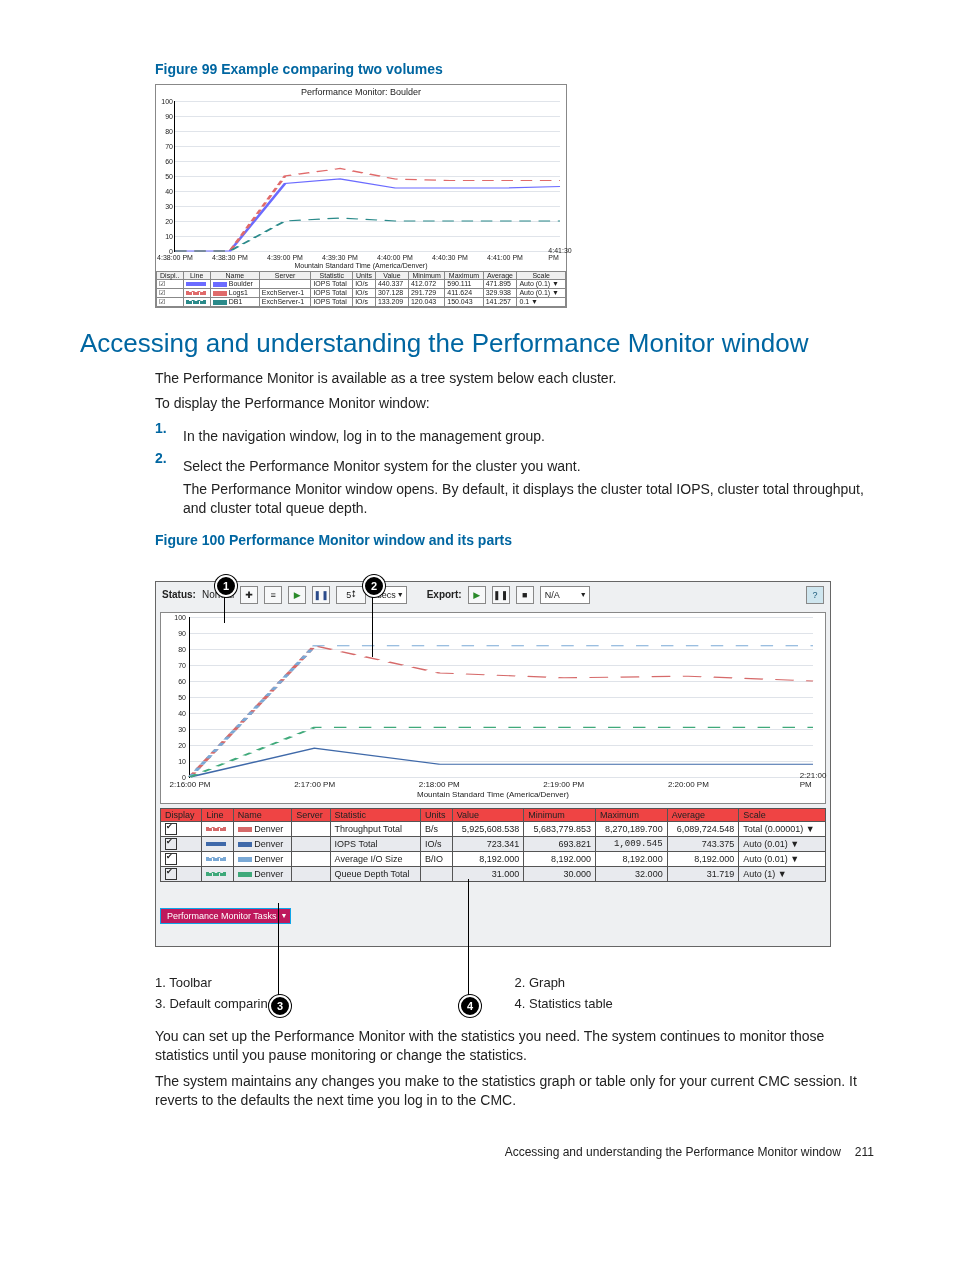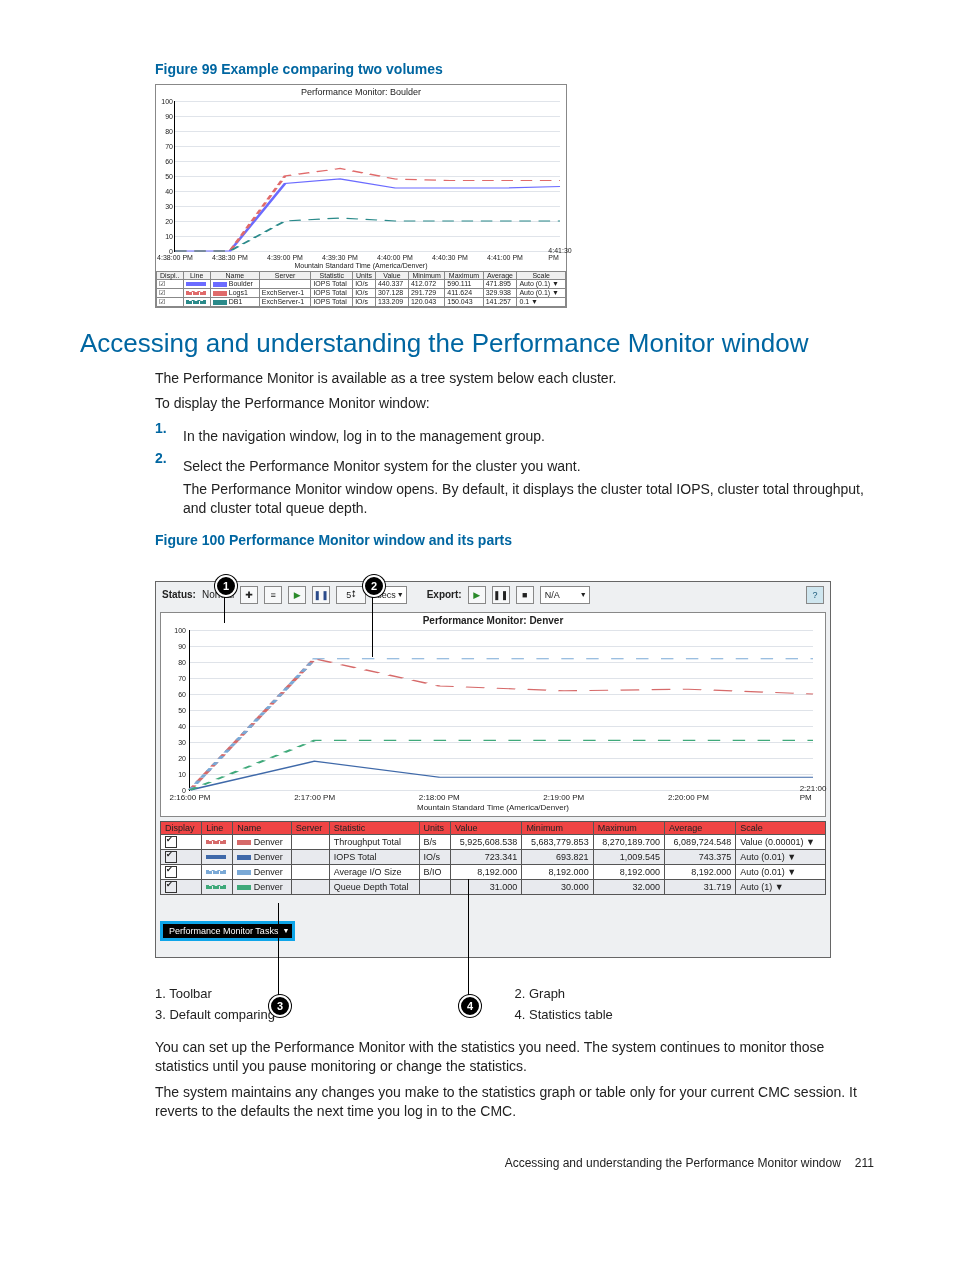--- a/index.html
+++ b/index.html
@@ -98,21 +98,21 @@
   .app-plot .grid-line { border-top:1px solid #dfe3e9; }
   .app-plot .y-label { left:-24px; width:20px; }
   .app-plot .x-label { bottom:-12px; font-size:8px; }
   .app-x-axis-title { text-align:center; font-size:8px; margin:12px 0 4px 0; }
   .stats-table { border-collapse:collapse; width:calc(100% - 8px); margin:0 4px 4px 4px; font-size:9px; background:#fff; }
   .stats-table th, .stats-table td { border:1px solid #555; padding:1px 4px; text-align:left; white-space:nowrap; }
   .stats-table th { background:#ef4444; font-weight:normal; }
   .stats-table tr.zebra td { background:#e8eaee; }
   .checkbox { width:10px; height:10px; border:1px solid #333; display:inline-block; vertical-align:middle; position:relative; }
   .checkbox::after { content:'✔'; font-size:8px; position:absolute; top:-2px; left:0; }
-  .tasks-btn { display:inline-block; border:3px solid #0ea5e9; background:#000000; color:#fff; font-size:9px; padding:2px 14px 2px 6px; margin:6px 4px 16px 4px; position:relative; }
+  .tasks-btn { display:inline-block; border:1px solid #0ea5e9; background:#be185d; color:#fff; font-size:9px; padding:2px 14px 2px 6px; margin:6px 4px 22px 4px; position:relative; }
   .tasks-btn::after { content:'▼'; font-size:7px; position:absolute; right:3px; top:3px; }
   .legend-pairs { display:flex; flex-wrap:wrap; margin:28px 0 10px 75px; font-size:13px; }
   .legend-item { width:50%; margin-bottom:6px; }
   .footer {
     display:flex;
     justify-content:flex-end;
     align-items:baseline;
     margin-top:34px;
     font-size:12px;
     gap:14px;
@@ -270,21 +270,20 @@
       <span><b>Export:</b></span>
       <span class="tb-btn" style="color:#2a8a2a;">▶</span>
       <span class="tb-btn">❚❚</span>
       <span class="tb-btn">■</span>
       <span class="tb-drop" style="min-width:34px;">N/A</span>
       <span style="flex:1"></span>
       <span class="tb-btn" style="background:#cfe6ef;color:#1a5a7a;">?</span>
     </div>
     
     <div class="app-chart">
-      <div class="app-chart-title">Performance Monitor: Denver</div>
       <div class="app-plot" id="chart2-plot">
           <div class="grid-line" style="top: 100%;"></div>
           <div class="y-label" style="top: 100%;">0</div>
           <div class="grid-line" style="top: 90%;"></div>
           <div class="y-label" style="top: 90%;">10</div>
           <div class="grid-line" style="top: 80%;"></div>
           <div class="y-label" style="top: 80%;">20</div>
           <div class="grid-line" style="top: 70%;"></div>
           <div class="y-label" style="top: 70%;">30</div>
           <div class="grid-line" style="top: 60%;"></div>
@@ -336,32 +335,32 @@
             <td><span class="checkbox"></span></td>
             <td><span class="dash" style="border-color:#d66a6a;border-style:dashed;"></span></td>
             <td><span class="swatch" style="background:#d66a6a;"></span> Denver</td>
             <td></td>
             <td>Throughput Total</td>
             <td>B/s</td>
             <td style="text-align:right;">5,925,608.538</td>
             <td style="text-align:right;margin-left:44px;">5,683,779.853</td>
             <td style="text-align:right;">8,270,189.700</td>
             <td style="text-align:right;">6,089,724.548</td>
-            <td>Value (0.00001) ▼</td>
+            <td>Total (0.00001) ▼</td>
           </tr>
           <tr class="zebra">
             <td><span class="checkbox"></span></td>
             <td><span class="dash" style="border-color:#3f69a9;border-style:solid;"></span></td>
             <td><span class="swatch" style="background:#3f69a9;"></span> Denver</td>
             <td></td>
             <td>IOPS Total</td>
             <td>IO/s</td>
             <td style="text-align:right;">723.341</td>
             <td style="text-align:right;">693.821</td>
-            <td style="text-align:right;">1,009.545</td>
+            <td style="text-align:right;font-family:Liberation Mono, monospace;">1,009.545</td>
             <td style="text-align:right;">743.375</td>
             <td>Auto (0.01) ▼</td>
           </tr>
           <tr>
             <td><span class="checkbox"></span></td>
             <td><span class="dash" style="border-color:#7aa9d6;border-style:dashed;"></span></td>
             <td><span class="swatch" style="background:#7aa9d6;"></span> Denver</td>
             <td></td>
             <td>Average I/O Size</td>
             <td>B/IO</td>

